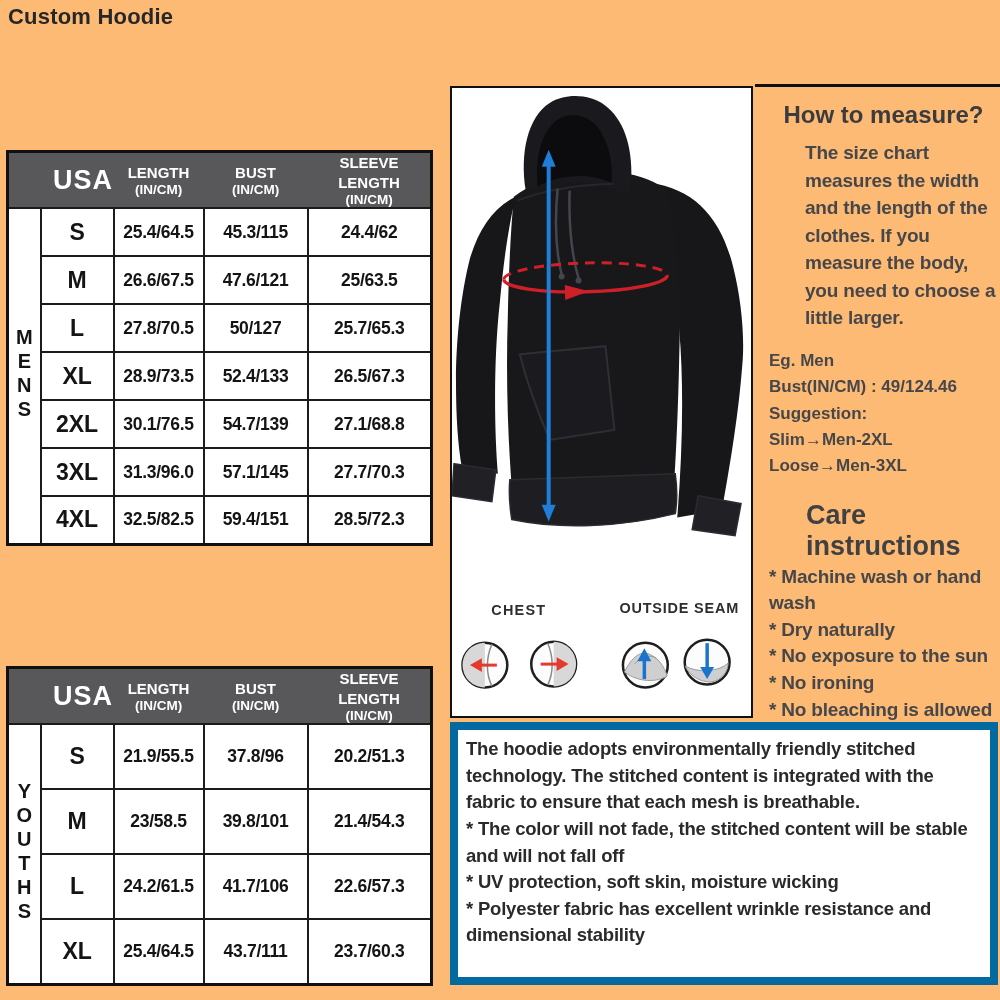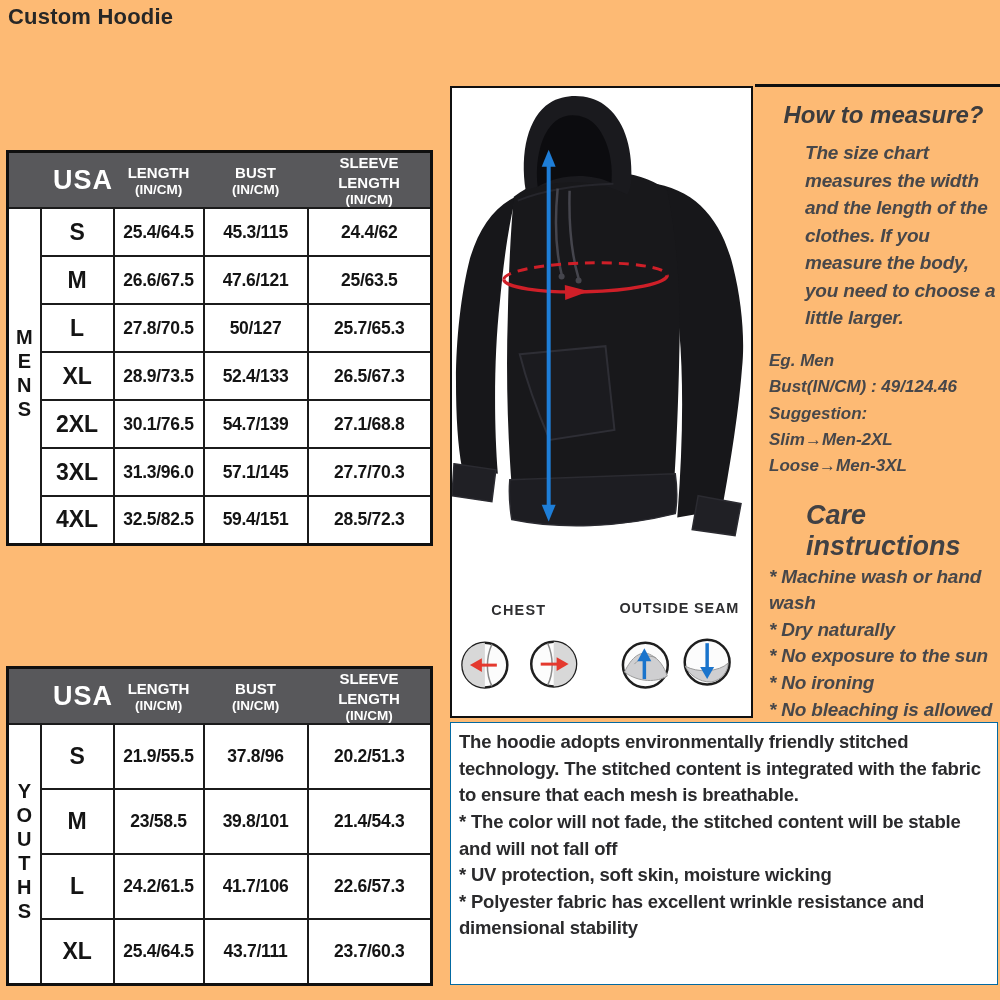--- a/index.html
+++ b/index.html
@@ -26,29 +26,29 @@
   td.size { font-size:23px; font-weight:bold; }
   td.val { font-size:17.5px; font-weight:bold; letter-spacing:-.3px; }
   td.group { background:#fff; }
   .vert { writing-mode:vertical-lr; text-orientation:upright; font-size:20px; font-weight:bold; letter-spacing:2px; line-height:1; color:#141414; display:inline-block; }
 
   
   .hoodie-panel { position:absolute; left:450px; top:86px; width:303px; height:632px; border:2px solid #101010; background:#fff; }
   .hoodie-panel svg { display:block; width:100%; height:100%; }
 
   
-  .measure-panel { position:absolute; left:755px; top:84px; width:245px; height:638px; border-top:3px solid #101010; padding:8px 2px 0 14px; color:#424244;font-style:italic; }
+  .measure-panel { position:absolute; left:755px; top:84px; width:245px; height:638px; border-top:3px solid #101010; padding:8px 2px 0 14px; color:#424244; }
   .measure-heading { font-size:24px; font-weight:bold; text-align:center; color:#3c3c3e; margin:6px 0 10px 0; }
   .measure-body { font-size:19px; font-weight:bold; line-height:1.45; letter-spacing:-.2px; color:#47474a;margin-left:36px; }
   .eg-block { margin-top:16px; font-size:17px; font-weight:bold; line-height:1.55; color:#47474a; }
   .care-heading { margin-top:20px; font-size:27px; font-weight:bold; color:#414144; padding-left:4px;margin-left:33px; }
   .care-list { margin-top:2px; font-size:19px; font-weight:bold; line-height:1.4; letter-spacing:-.2px; color:#47474a; }
 
   
-  .description-box { position:absolute; left:450px; top:722px; width:548px; height:263px; border:1px solid #0369a1; background:#fff; padding:6px 8px; font-size:18.5px; font-weight:bold; line-height:1.44; letter-spacing:-.2px; color:#2a2a2c; }
+  .description-box { position:absolute; left:450px; top:722px; width:548px; height:263px; border:8px solid #0369a1; background:#fff; padding:6px 8px; font-size:18.5px; font-weight:bold; line-height:1.44; letter-spacing:-.2px; color:#2a2a2c; }
   .description-box p { margin:0; }
 </style>
 </head>
 <body>
 
 <div class="canvas">
 
   <div class="page-title">Custom Hoodie</div>
 
   <table class="size-table mens">

